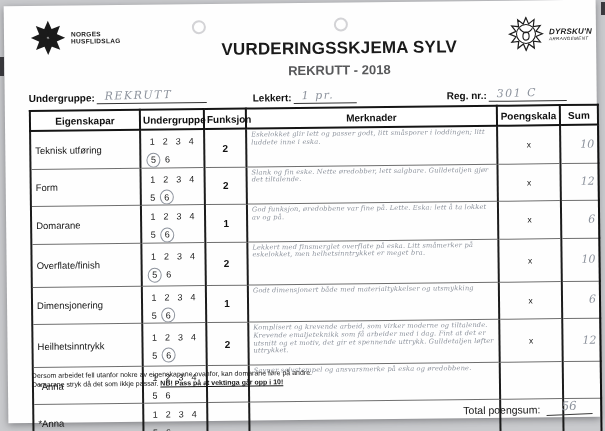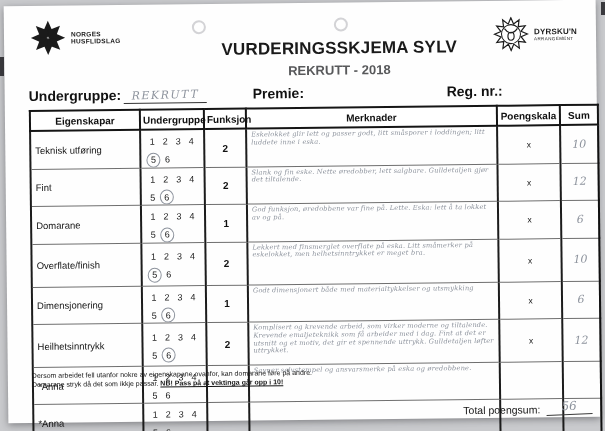--- a/index.html
+++ b/index.html
@@ -13,52 +13,52 @@
   .r2{left:330px;top:15px;}
   .paper{position:absolute;left:6px;top:3px;width:592px;height:417px;background:#fefefe;
          transform:rotate(-0.65deg);transform-origin:50% 50%;
          box-shadow:0 2px 7px rgba(40,40,45,.45);}
   
   .logo-left{position:absolute;left:26px;top:14px;display:flex;align-items:center;gap:5px;}
   .logo-left .ltxt{font-size:6.5px;line-height:7.5px;letter-spacing:.3px;color:#1b1b1b;font-weight:bold;}
   .title-block{position:absolute;left:170px;top:36px;width:330px;text-align:center;}
   .title{font-size:17px;font-weight:bold;color:#1a1a1a;letter-spacing:.2px;}
   .subtitle{font-size:13px;font-weight:bold;color:#58595b;margin-top:4px;}
-  .logo-right{position:absolute;left:488px;top:16px;display:flex;align-items:center;gap:4px;}
+  .logo-right{position:absolute;left:503px;top:16px;display:flex;align-items:center;gap:4px;font-style:italic;}
   .logo-right .rtxt1{font-size:8px;font-weight:bold;color:#1b1b1b;letter-spacing:.2px;}
   .logo-right .rtxt2{font-size:4.5px;color:#1b1b1b;letter-spacing:.4px;}
   
   .hand{font-family:"DejaVu Serif",serif;font-style:italic;color:#8d939d;}
   
   .field{position:absolute;display:flex;align-items:flex-end;}
   .f1{left:24px;top:80px;width:178px;}
   .f2{left:248px;top:82px;width:104px;}
   .f3{left:442px;top:82px;width:120px;}
-  .flabel{font-size:14px;font-weight:bold;color:#111;white-space:nowrap;padding-bottom:1px;}
+  .flabel{font-size:10px;font-weight:bold;color:#111;white-space:nowrap;padding-bottom:1px;}
   .fline{flex:1;border-bottom:1px solid #333;margin-left:2px;padding:0 4px 0 8px;}
   .fvalue{font-size:11px;letter-spacing:1.5px;transform:rotate(-1deg);display:inline-block;white-space:nowrap;}
   
   table.score{position:absolute;left:24px;top:104px;width:568px;border-collapse:collapse;
               border:2px solid #111;table-layout:fixed;}
   th{border:2px solid #151515;font-size:10px;font-weight:bold;color:#111;padding:2px 2px;background:#fff;}
   thead tr{height:20px;}
   td{border-left:2px solid #1c1c1c;border-top:1px solid #6f6f6f;padding:1px 3px;vertical-align:middle;overflow:hidden;}
   tbody tr:nth-child(1){height:30px;} tbody tr:nth-child(2){height:30px;}
   tbody tr:nth-child(3){height:26px;} tbody tr:nth-child(4){height:43px;}
   tbody tr:nth-child(5){height:24px;} tbody tr:nth-child(6){height:43px;}
   tbody tr:nth-child(7){height:24px;} tbody tr:nth-child(8){height:20px;}
   .c-label{font-size:9.5px;color:#141414;padding-left:4px;}
   .c-scale{padding:0 5px;}
   .c-scale .num{display:inline-flex;width:12px;height:13px;align-items:center;justify-content:center;
                 font-size:9px;color:#222;margin-right:1px;}
   .c-scale .circled{border:1px solid #8d939d;border-radius:50%;}
   .c-vekt{text-align:center;font-size:10px;font-weight:bold;color:#111;}
   .c-merk{vertical-align:top;font-size:6.6px;line-height:7.8px;letter-spacing:.2px;padding:2px 4px;}
   .c-utr{text-align:center;font-size:8.5px;color:#1a1a1a;}
-  .c-sum{text-align:center;font-size:11px;}
+  .c-sum{text-align:right;font-size:11px;}
   
   .footnote{position:absolute;left:24px;font-size:7px;color:#161616;white-space:nowrap;}
   .fn1{top:366px;}
   .fn2{top:375px;}
   .nb{font-weight:bold;text-decoration:underline;}
   .total{position:absolute;left:455px;top:372px;display:flex;align-items:flex-end;}
   .total-label{font-size:10.5px;color:#141414;white-space:nowrap;margin-top:31px;}
   .total-value{font-size:12px;border-bottom:1px solid #3a3a3a;min-width:38px;text-align:center;
                margin-left:6px;padding:0 4px 1px 4px;transform:rotate(-2deg);}
   svg{display:block;}
@@ -115,24 +115,30 @@
       </span>
     </div>
 
     <div class="field f1">
       <span class="flabel">Undergruppe:</span>
       <span class="fline">
         <span class="fvalue hand">REKRUTT</span>
       </span>
     </div>
     <div class="field f2">
-      <span class="flabel">Premie:</span>
+      <span class="flabel">Lekkert:</span>
+      <span class="fline">
+        <span class="fvalue hand">1 pr.</span>
+      </span>
     </div>
     <div class="field f3">
       <span class="flabel">Reg. nr.:</span>
+      <span class="fline">
+        <span class="fvalue hand">301 C</span>
+      </span>
     </div>
 
     <table class="score">
       <colgroup>
         <col style="width:110px">
           <col style="width:64px">
           <col style="width:42px">
         <col style="width:251px">
           <col style="width:63px">
           <col style="width:38px">
@@ -150,21 +156,21 @@
       <tbody id="table-body">
           <tr>
             <td class="c-label">Teknisk utføring</td>
             <td class="c-scale"><span class="num">1</span><span class="num">2</span><span class="num">3</span><span class="num">4</span><span class="num circled">5</span><span class="num">6</span></td>
             <td class="c-vekt">2</td>
             <td class="c-merk hand">Eskelokket glir lett og passer godt, litt småsporer i loddingen; litt luddete inne i eska.</td>
             <td class="c-utr">x</td>
             <td class="c-sum hand">10</td>
           </tr>
           <tr>
-            <td class="c-label">Fint</td>
+            <td class="c-label">Form</td>
             <td class="c-scale"><span class="num">1</span><span class="num">2</span><span class="num">3</span><span class="num">4</span><span class="num">5</span><span class="num circled">6</span></td>
             <td class="c-vekt">2</td>
             <td class="c-merk hand">Slank og fin eske. Nette øredobber, lett salgbare. Gulldetaljen gjør det tiltalende.</td>
             <td class="c-utr">x</td>
             <td class="c-sum hand">12</td>
           </tr>
           <tr>
             <td class="c-label">Domarane</td>
             <td class="c-scale"><span class="num">1</span><span class="num">2</span><span class="num">3</span><span class="num">4</span><span class="num">5</span><span class="num circled">6</span></td>
             <td class="c-vekt">1</td>

